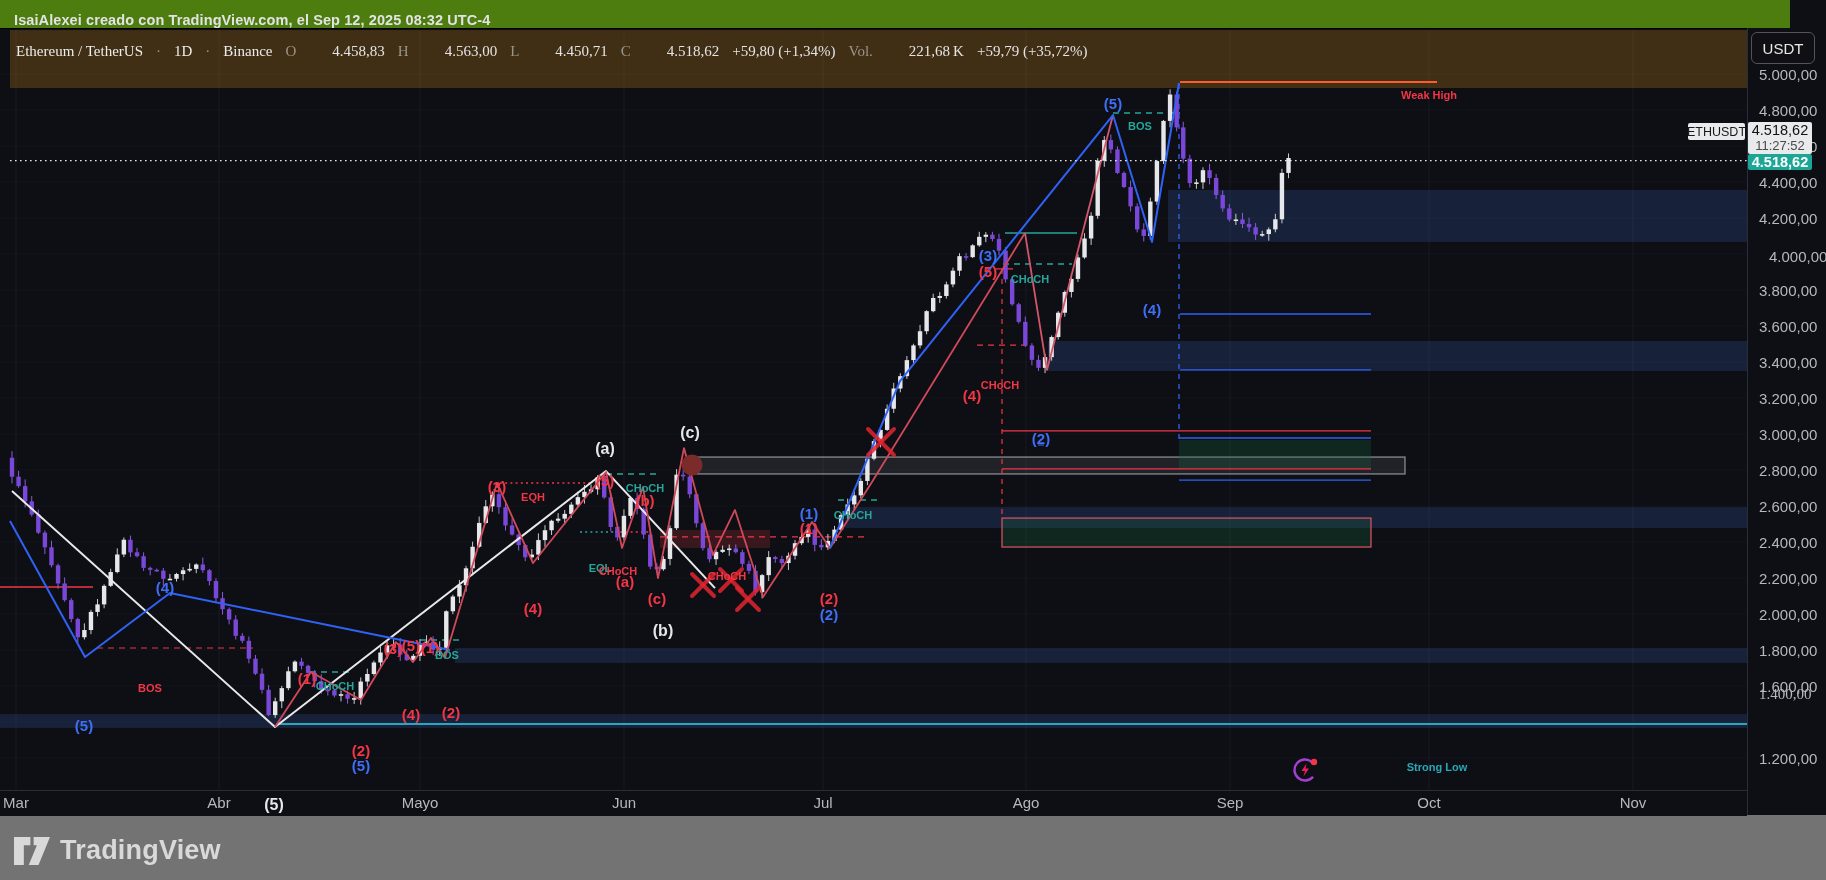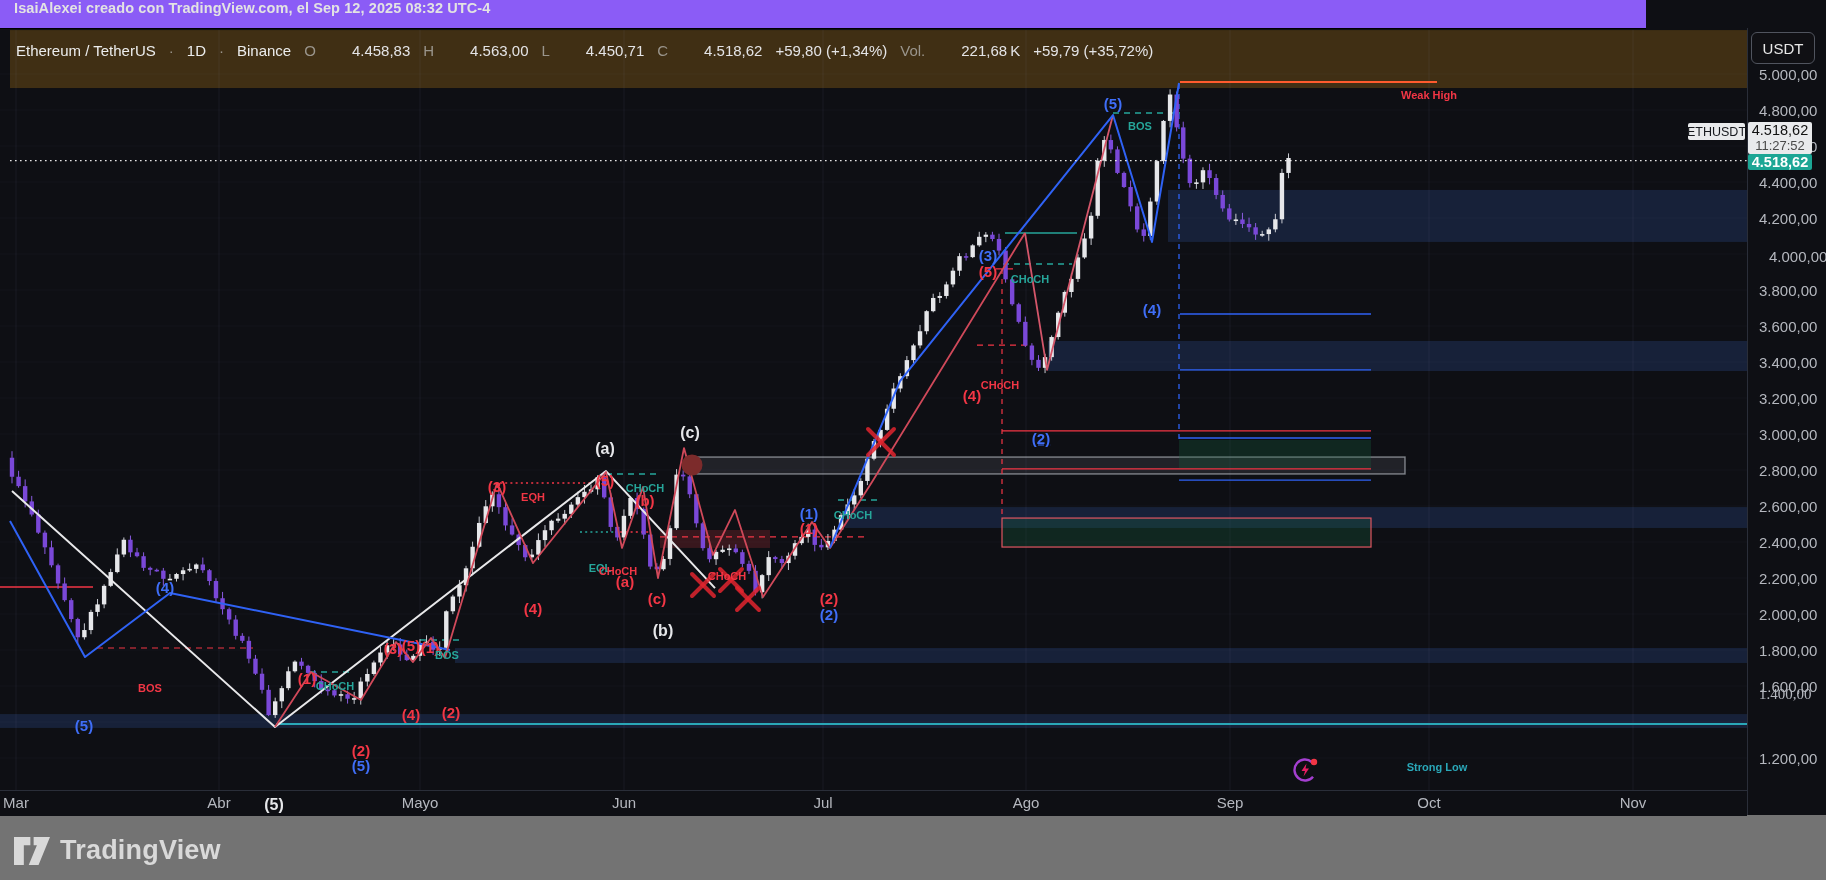--- a/index.html
+++ b/index.html
@@ -1,27 +1,27 @@
 <!DOCTYPE html>
 <html><head>
 <meta charset="utf-8">
 <style>
   html,body{margin:0;padding:0;background:#0e0f14;}
   #app{position:relative;width:1826px;height:880px;background:#0e0f14;overflow:hidden;
        font-family:"Liberation Sans","DejaVu Sans",sans-serif;}
   
-  #topbar{position:absolute;left:0;top:0;width:1646px;height:28px;background:#8b5cf6;
-          border-bottom:1px solid #000;display:flex;align-items:flex-start;}
+  #topbar{position:absolute;left:0;top:0;width:1790px;height:28px;background:#4d7c0f;
+          border-bottom:1px solid #000;display:flex;align-items:flex-end;}
   #topbar span{color:#e3e3e3;font-size:14.5px;font-weight:700;margin-left:14px;letter-spacing:.1px;}
   
   #chart{position:absolute;left:0;top:28px;width:1826px;height:787px;}
   #plot-svg{position:absolute;left:0;top:0;}
   
-  #symbolbar{position:absolute;left:16px;top:12px;height:20px;display:flex;align-items:center;
-             font-size:15px;white-space:nowrap;z-index:30;}
+  #symbolbar{position:absolute;left:16px;top:12px;height:20px;display:flex;align-items:flex-end;
+             font-size:15px;white-space:nowrap;z-index:30;font-family:Liberation Serif, serif;}
   #symbolbar .t{color:#eceded;font-weight:400;}
   #symbolbar .k{color:#9a958c;margin-left:13px;}
   #symbolbar .v{color:#e4e4e6;margin-left:36px;}
   #symbolbar .chg{color:#e4e4e6;margin-left:13px;}
   
   #price-axis{position:absolute;left:1747px;top:0;width:79px;height:787px;background:#0e0f14;
               border-left:1px solid #2a2e39;z-index:40;}
   .ptick{position:absolute;left:11px;transform:translateY(-50%);color:#b5b8bf;font-size:15px;}
   #usdt-btn{position:absolute;left:1751px;top:4px;width:62px;height:30px;border:1px solid #50545e;
             border-radius:6px;color:#e8e8e8;font-size:15px;display:flex;align-items:center;

